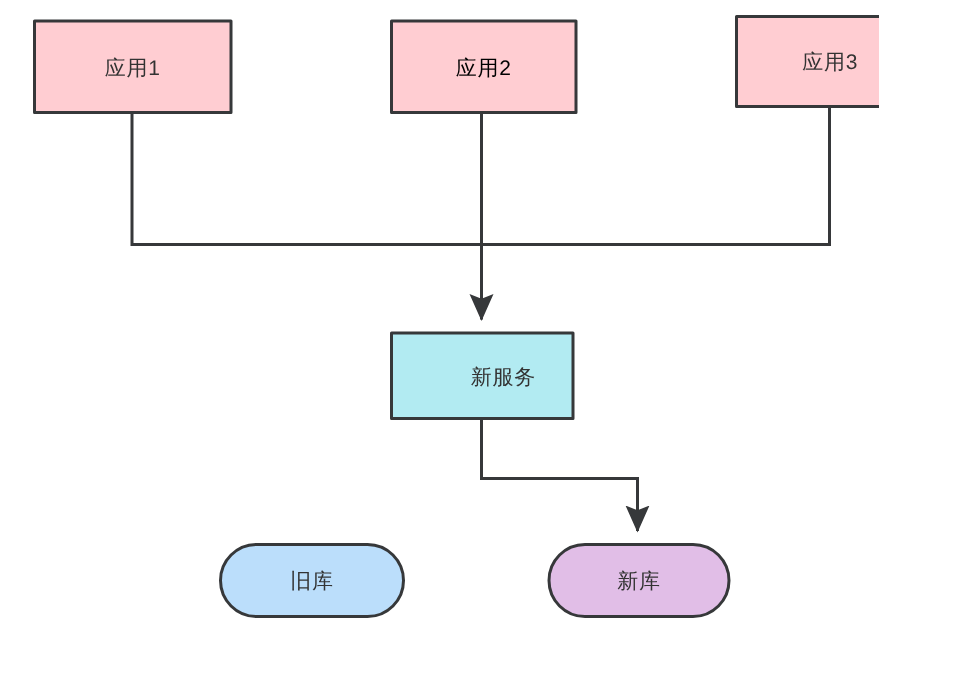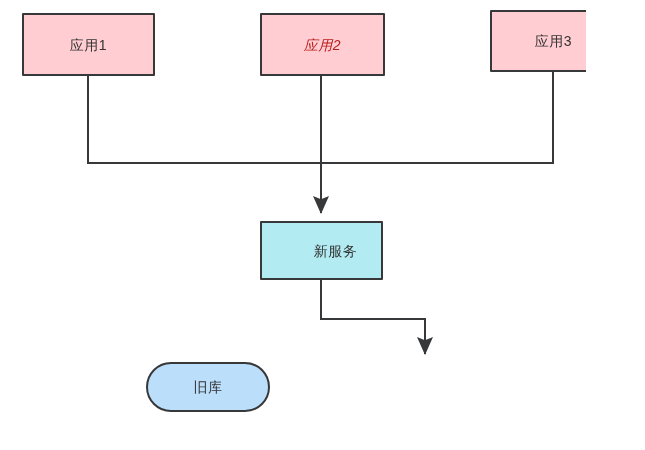--- a/index.html
+++ b/index.html
@@ -68,30 +68,33 @@
 
     <path id="p-edge-2" fill="none" stroke="#36383a" stroke-width="2" stroke-linecap="butt" stroke-linejoin="miter" marker-end="url(#arrowhead)" d="M 321 76 L 321 213"></path>
 
     <path id="p-edge-3" fill="none" stroke="#36383a" stroke-width="2" stroke-linecap="butt" stroke-linejoin="miter" marker-end="url(#arrowhead)" d="M 321 280 L 321 319 L 425 319 L 425 354"></path>
   </svg>
 
   <div class="node rect" id="node-app1" style="left: 22px; top: 13px; width: 133px; height: 63px; background: rgb(255, 205, 210); border-color: rgb(54, 56, 58); color: rgb(51, 51, 51); font-size: 14px; border-width: 2px;">
     <span class="node-label">应用1</span>
   </div>
 
-  <div class="node rect" id="node-app2" style="left: 260px; top: 13px; width: 125px; height: 63px; background: rgb(255, 205, 210); border-color: rgb(54, 56, 58); color: #b91c1c; font-size: 14px; border-width: 2px; font-style: italic;">
+  <div class="node rect" id="node-app2" style="left: 260px; top: 13px; width: 125px; height: 63px; background: rgb(255, 205, 210); border-color: rgb(54, 56, 58); color: #000000; font-size: 14px; border-width: 2px;">
     <span class="node-label">应用2</span>
   </div>
 
   <div class="node rect" id="node-app3" style="left: 490px; top: 10px; width: 127px; height: 62px; background: rgb(255, 205, 210); border-color: rgb(54, 56, 58); color: rgb(51, 51, 51); font-size: 14px; border-width: 2px;">
     <span class="node-label">应用3</span>
   </div>
 
   <div class="node rect" id="node-newservice" style="left: 260px; top: 221px; width: 123px; height: 59px; background: rgb(178, 235, 242); border-color: rgb(54, 56, 58); color: rgb(51, 51, 51); font-size: 14px; border-width: 2px; padding-left: 28px;">
     <span class="node-label">新服务</span>
   </div>
 
   <div class="node rounded" id="node-olddb" style="left: 146px; top: 362px; width: 124px; height: 50px; background: rgb(187, 222, 251); border-color: rgb(54, 56, 58); color: rgb(51, 51, 51); font-size: 14px; border-width: 2px;">
     <span class="node-label">旧库</span>
   </div>
 
+  <div class="node rounded" id="node-newdb" style="left: 365px; top: 362px; width: 122px; height: 50px; background: rgb(225, 190, 231); border-color: rgb(54, 56, 58); color: rgb(51, 51, 51); font-size: 14px; border-width: 2px;">
+    <span class="node-label">新库</span>
+  </div>
 
 </div>
 
 </body></html>

